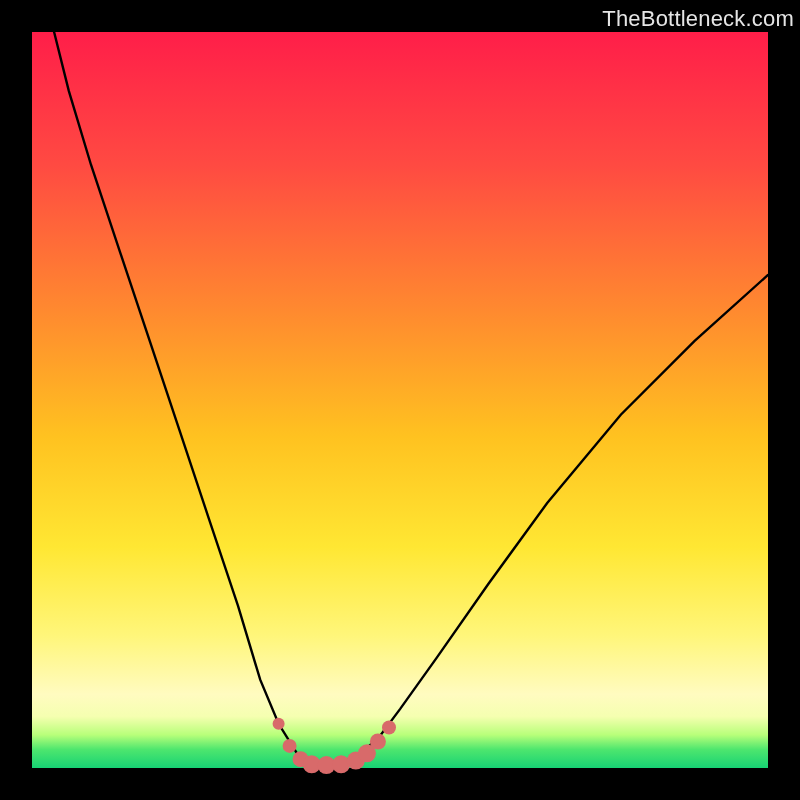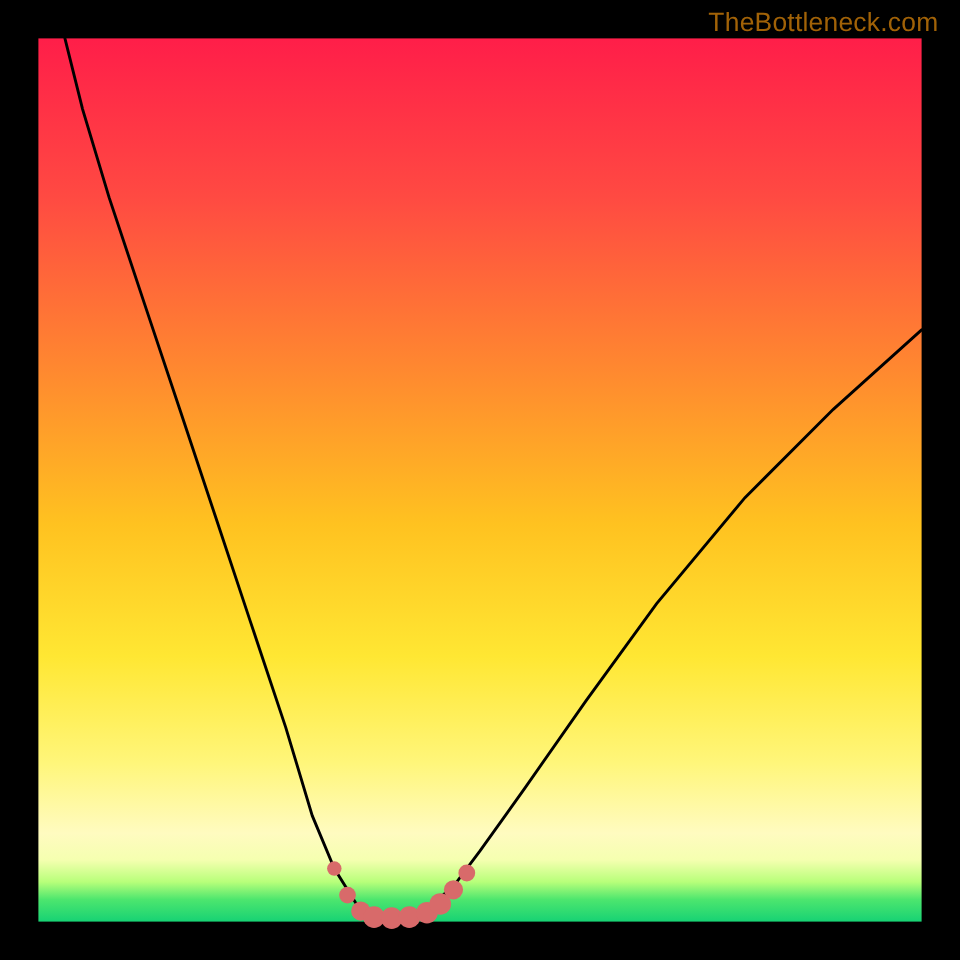--- a/index.html
+++ b/index.html
@@ -37,22 +37,22 @@
       #fffbc0 90%,
       #f5ffb0 93%,
       #b8ff7a 95.5%,
       #4de66e 97.5%,
       #17d274 100%
     );
   }
   .watermark {
     position: absolute;
     top: 6px;
-    right: 18px;
-    color: #a16207;
+    right: 6px;
+    color: #e5e5e5;
     font-size: 22px;
     font-weight: 500;
     letter-spacing: 0.2px;
     user-select: none;
   }
   svg.curve {
     position: absolute;
     top: 0;
     left: 0;
     width: 736px;

